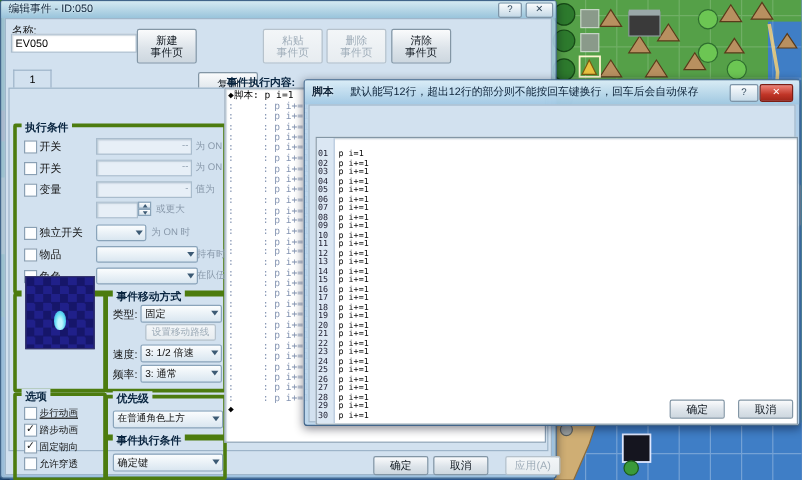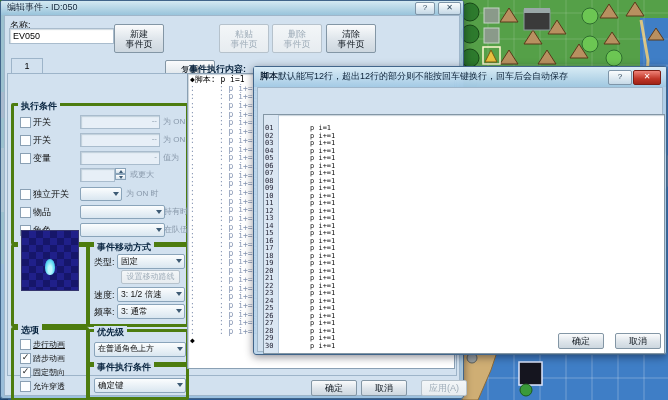--- a/index.html
+++ b/index.html
@@ -62,24 +62,24 @@
       border:1px solid #8aa0b4;box-shadow:inset 1px 1px 1px rgba(120,145,165,.4);
       overflow:hidden;padding:2px 0 0 2px;box-sizing:border-box;}
   .e-row{height:8.7px;line-height:8.7px;font-size:8px;white-space:pre;
       font-family:"DejaVu Sans Mono",monospace;color:#8494b2;}
   .e-row.first,.e-row.end{color:#000;}
   
   #codebox{position:absolute;left:5px;top:26px;width:400px;height:238px;background:#fff;
       border:1px solid #8396a5;box-shadow:inset 1px 1px 1px rgba(120,145,165,.4);overflow:hidden;}
   #numcol{position:absolute;left:0;top:0;width:14px;height:100%;background:#dbe7f3;border-right:1px solid #b6c9dc;}
   #slines{position:absolute;left:0;top:10px;width:100%;}
-  .s-row{display:flex;height:7.5px;line-height:7.5px;font-size:7px;font-family:"DejaVu Sans Mono",monospace;gap:28px;}
+  .s-row{display:flex;height:7.5px;line-height:7.5px;font-size:7px;font-family:"DejaVu Sans Mono",monospace;}
   .s-no{width:14px;flex:0 0 14px;color:#223;padding-left:1px;box-sizing:border-box;}
   .s-code{padding-left:4px;color:#0a0a0a;}
-  .hint{font-size:9px;color:#0c2238;}
+  .hint{font-size:9px;color:#0c2238;margin-left:14px;}
 </style>
 </head>
 <body>
 
 <svg id="map" width="668" height="400">
   <rect x="0" y="0" width="668" height="352" fill="#55a048"></rect>
   <rect x="0" y="350" width="668" height="50" fill="#3f7ec6"></rect>
   <rect x="640" y="18" width="28" height="382" fill="#3f7ec6"></rect>
   <polyline points="641,20 648,60 644,130 650,210 645,300 647,352" fill="none" stroke="#d9c382" stroke-width="3"></polyline>
 

